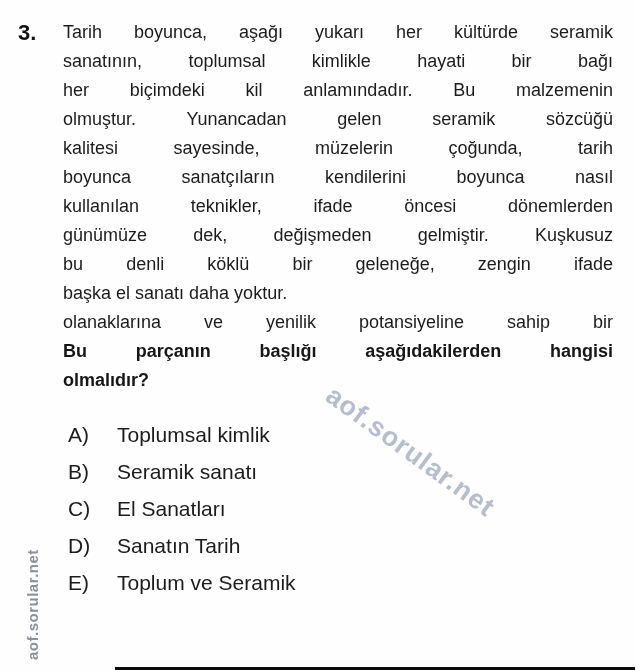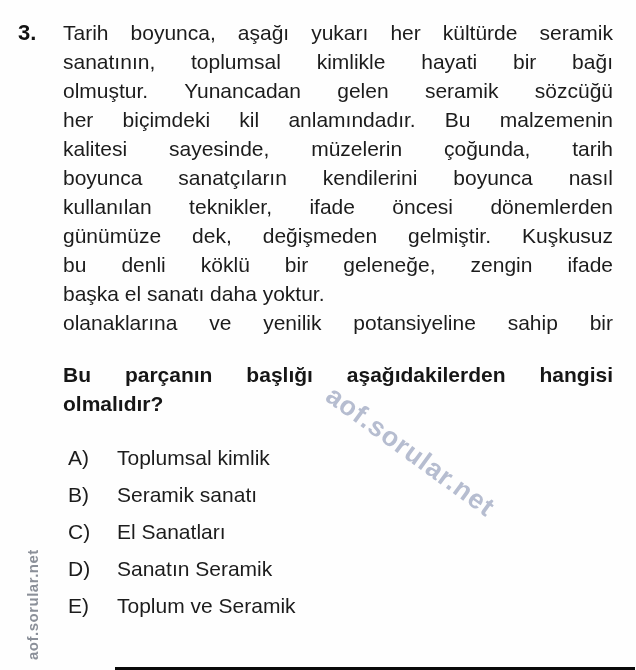--- a/index.html
+++ b/index.html
@@ -62,32 +62,31 @@
     font-weight: bold;
     line-height: 29px;
     color: #111;
   }
   .qcontent {
     width: 550px;
     flex: 0 0 550px;
     color: #1c1c1c;
   }
   .jline {
-    font-size: 21px;
+    font-size: 18px;
     line-height: 29px;
     text-align: justify;
     text-align-last: justify;
     white-space: nowrap;
     color: #1c1c1c;
   }
   .jline.last {
     text-align-last: left;
   }
   .stem {
-    margin-top: 23px;
     font-weight: bold;
   }
   .stem .jline { font-weight: bold; color: #161616; }
 
   .options {
     margin-top: 25px;
     padding-left: 5px;
   }
   .opt {
     display: flex;
@@ -122,22 +121,22 @@
   <div class="wm-vertical">aof.sorular.net</div>
 
   <div class="question-row">
     <div class="qnum">3.</div>
 
     <div class="qcontent">
 
       <div class="passage">
         <div class="jline">Tarih boyunca, aşağı yukarı her kültürde seramik</div>
         <div class="jline">sanatının, toplumsal kimlikle hayati bir bağı</div>
+        <div class="jline">her biçimdeki kil anlamındadır. Bu malzemenin</div>
         <div class="jline">olmuştur. Yunancadan gelen seramik sözcüğü</div>
-        <div class="jline">her biçimdeki kil anlamındadır. Bu malzemenin</div>
         <div class="jline">kalitesi sayesinde, müzelerin çoğunda, tarih</div>
         <div class="jline">boyunca sanatçıların kendilerini boyunca nasıl</div>
         <div class="jline">kullanılan teknikler, ifade öncesi dönemlerden</div>
         <div class="jline">günümüze dek, değişmeden gelmiştir. Kuşkusuz</div>
         <div class="jline">bu denli köklü bir geleneğe, zengin ifade</div>
         <div class="jline last">başka el sanatı daha yoktur.</div>
         <div class="jline">olanaklarına ve yenilik potansiyeline sahip bir</div>
       </div>
 
       <div class="stem">
@@ -153,21 +152,21 @@
         <div class="opt">
           <span class="letter">B)</span>
           <span class="text">Seramik sanatı</span>
         </div>
         <div class="opt">
           <span class="letter">C)</span>
           <span class="text">El Sanatları</span>
         </div>
         <div class="opt">
           <span class="letter">D)</span>
-          <span class="text">Sanatın Seramik</span>
+          <span class="text">Sanatın Tarih</span>
         </div>
         <div class="opt">
           <span class="letter">E)</span>
           <span class="text">Toplum ve Seramik</span>
         </div>
       </div>
 
     </div>
   </div>
 

